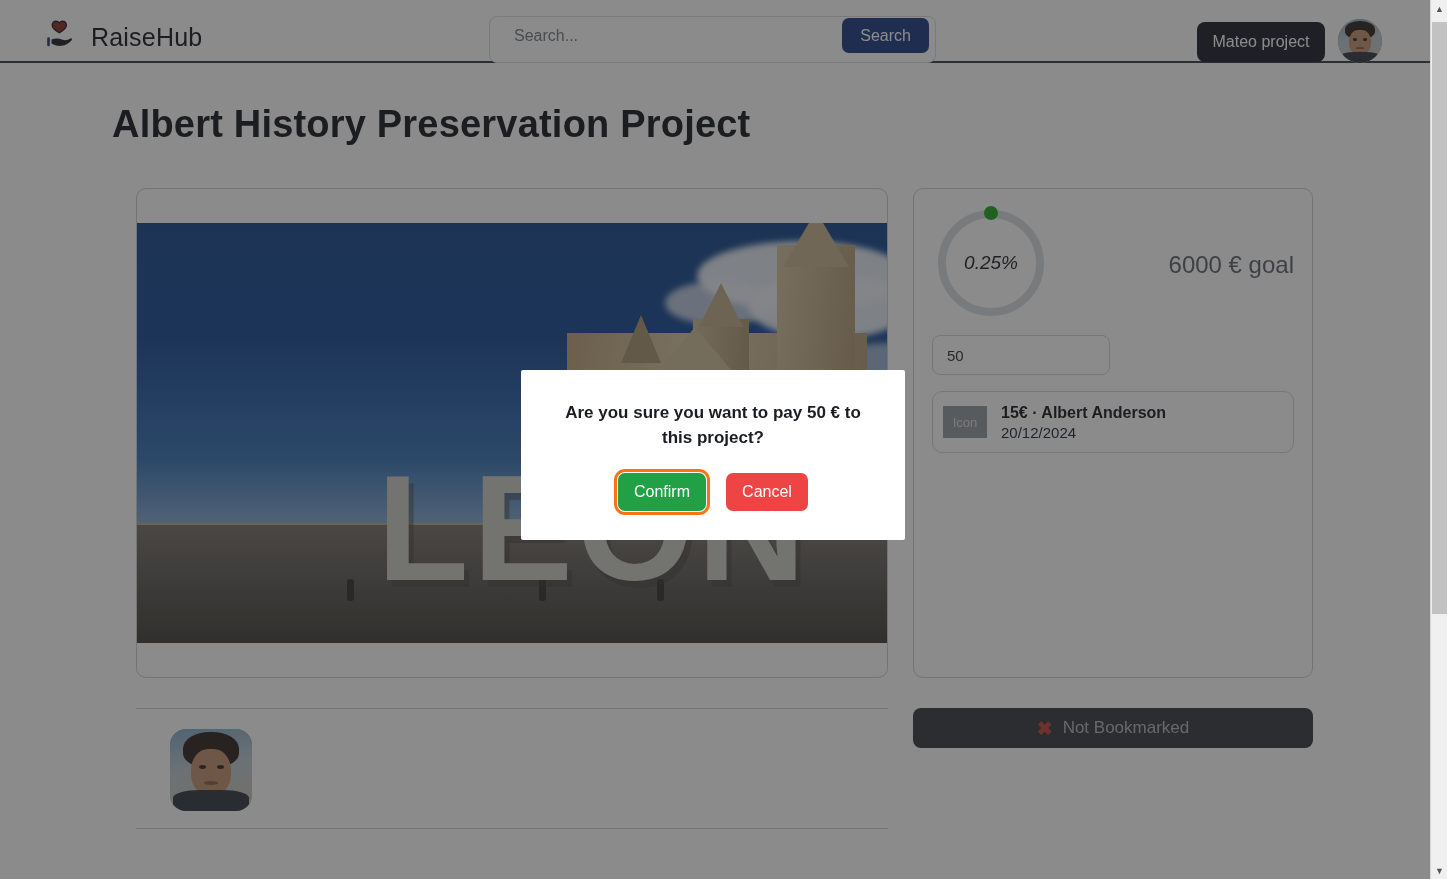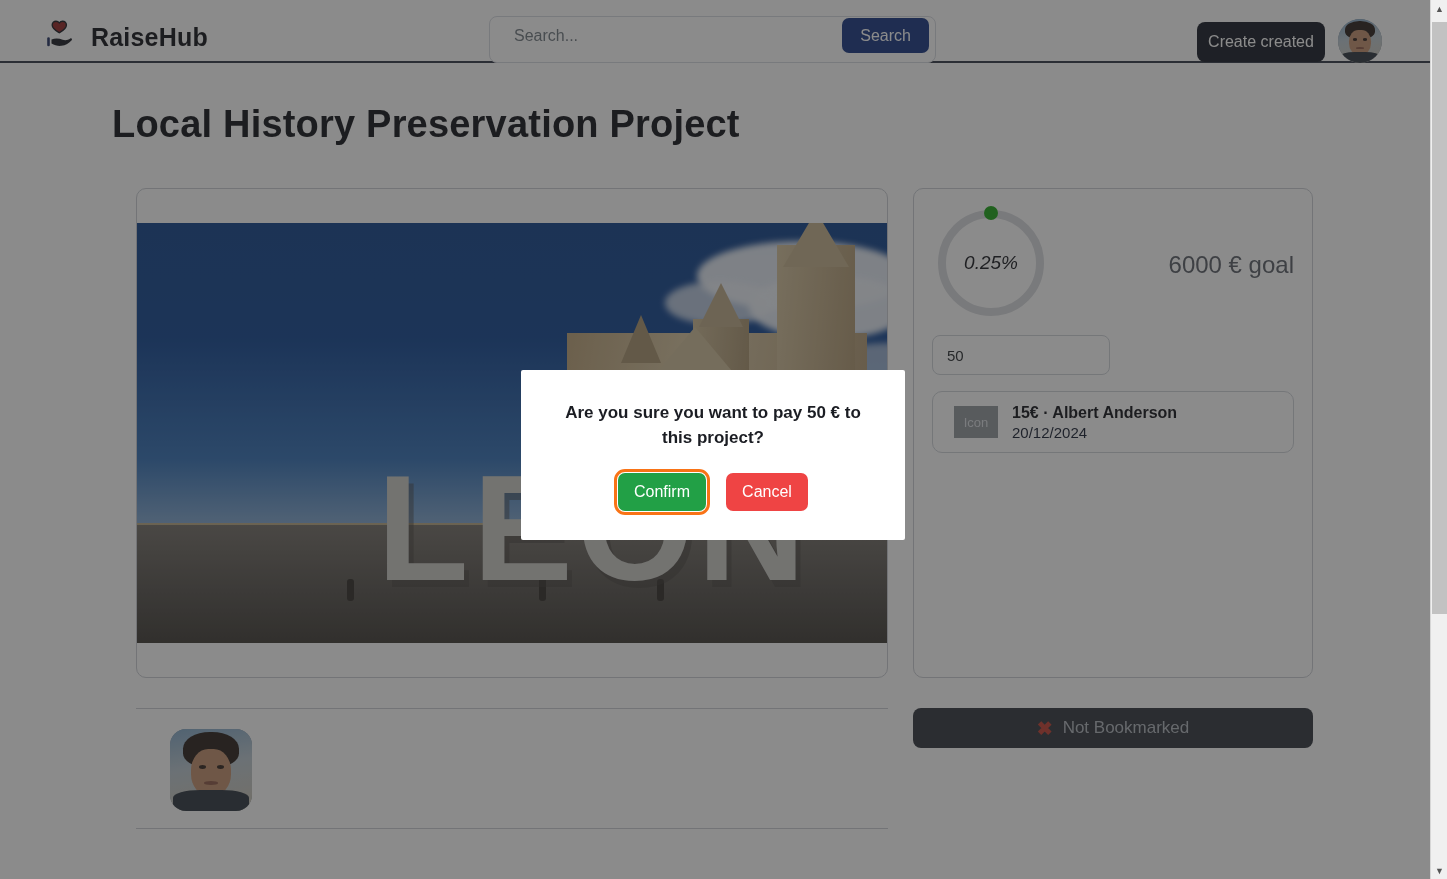--- a/index.html
+++ b/index.html
@@ -43,21 +43,21 @@
     align-items: center;
     gap: 12px;
     margin-left: 45px;
   }
   .brand-logo {
     width: 34px; height: 34px;
     position: relative;
   }
   .brand-name {
     font-size: 25px;
-    font-weight: bold;
+    font-weight: normal;
     color: #0b0c12;
     letter-spacing: .2px;
     margin-top: 6px;
   }
   .search-wrap {
     position: absolute;
     left: 489px; top: 8px;
     width: 447px;
     height: 47px;
     background: #ffffff;
@@ -294,21 +294,21 @@
     background: #ffffff;
   }
   .donation {
     margin-top: 16px;
     height: 62px;
     border: 1px solid #ced2d8;
     border-radius: 10px;
     display: flex;
     align-items: center;
     gap: 14px;
-    padding: 0 21px;
+    padding: 0 10px;
   }
   .donation-icon {
     width: 44px; height: 32px;
     background: #8f9499;
     color: #d9dde2;
     font-size: 13px;
     display: flex;
     align-items: center;
     justify-content: center;
   }
@@ -476,34 +476,34 @@
           </svg>
         </span>
         <span class="brand-name">RaiseHub</span>
       </div>
 
       <div class="search-wrap">
         <input class="search-input" type="text" placeholder="Search..." style="">
         <button class="search-btn">Search</button>
       </div>
 
-      <button class="create-btn">Create created</button>
+      <button class="create-btn">Mateo project</button>
 
       <div class="header-avatar">
         <span class="ph-sky"></span>
         <span class="ph-hair"></span>
         <span class="ph-face"></span>
         <span class="ph-eye-l"></span>
         <span class="ph-eye-r"></span>
         <span class="ph-mouth"></span>
         <span class="ph-body"></span>
       </div>
     </div>
 
-    <h1 class="page-title">Local History Preservation Project</h1>
+    <h1 class="page-title">Albert History Preservation Project</h1>
 
     <div class="media-card">
       <div class="media-photo">
         <span class="sky"></span>
         <span class="cloud c1"></span>
         <span class="cloud c2"></span>
         <span class="cloud c3"></span>
         <span class="cloud c4"></span>
         <span class="cath cath-body"></span>
         <span class="cath tower-b"></span>

